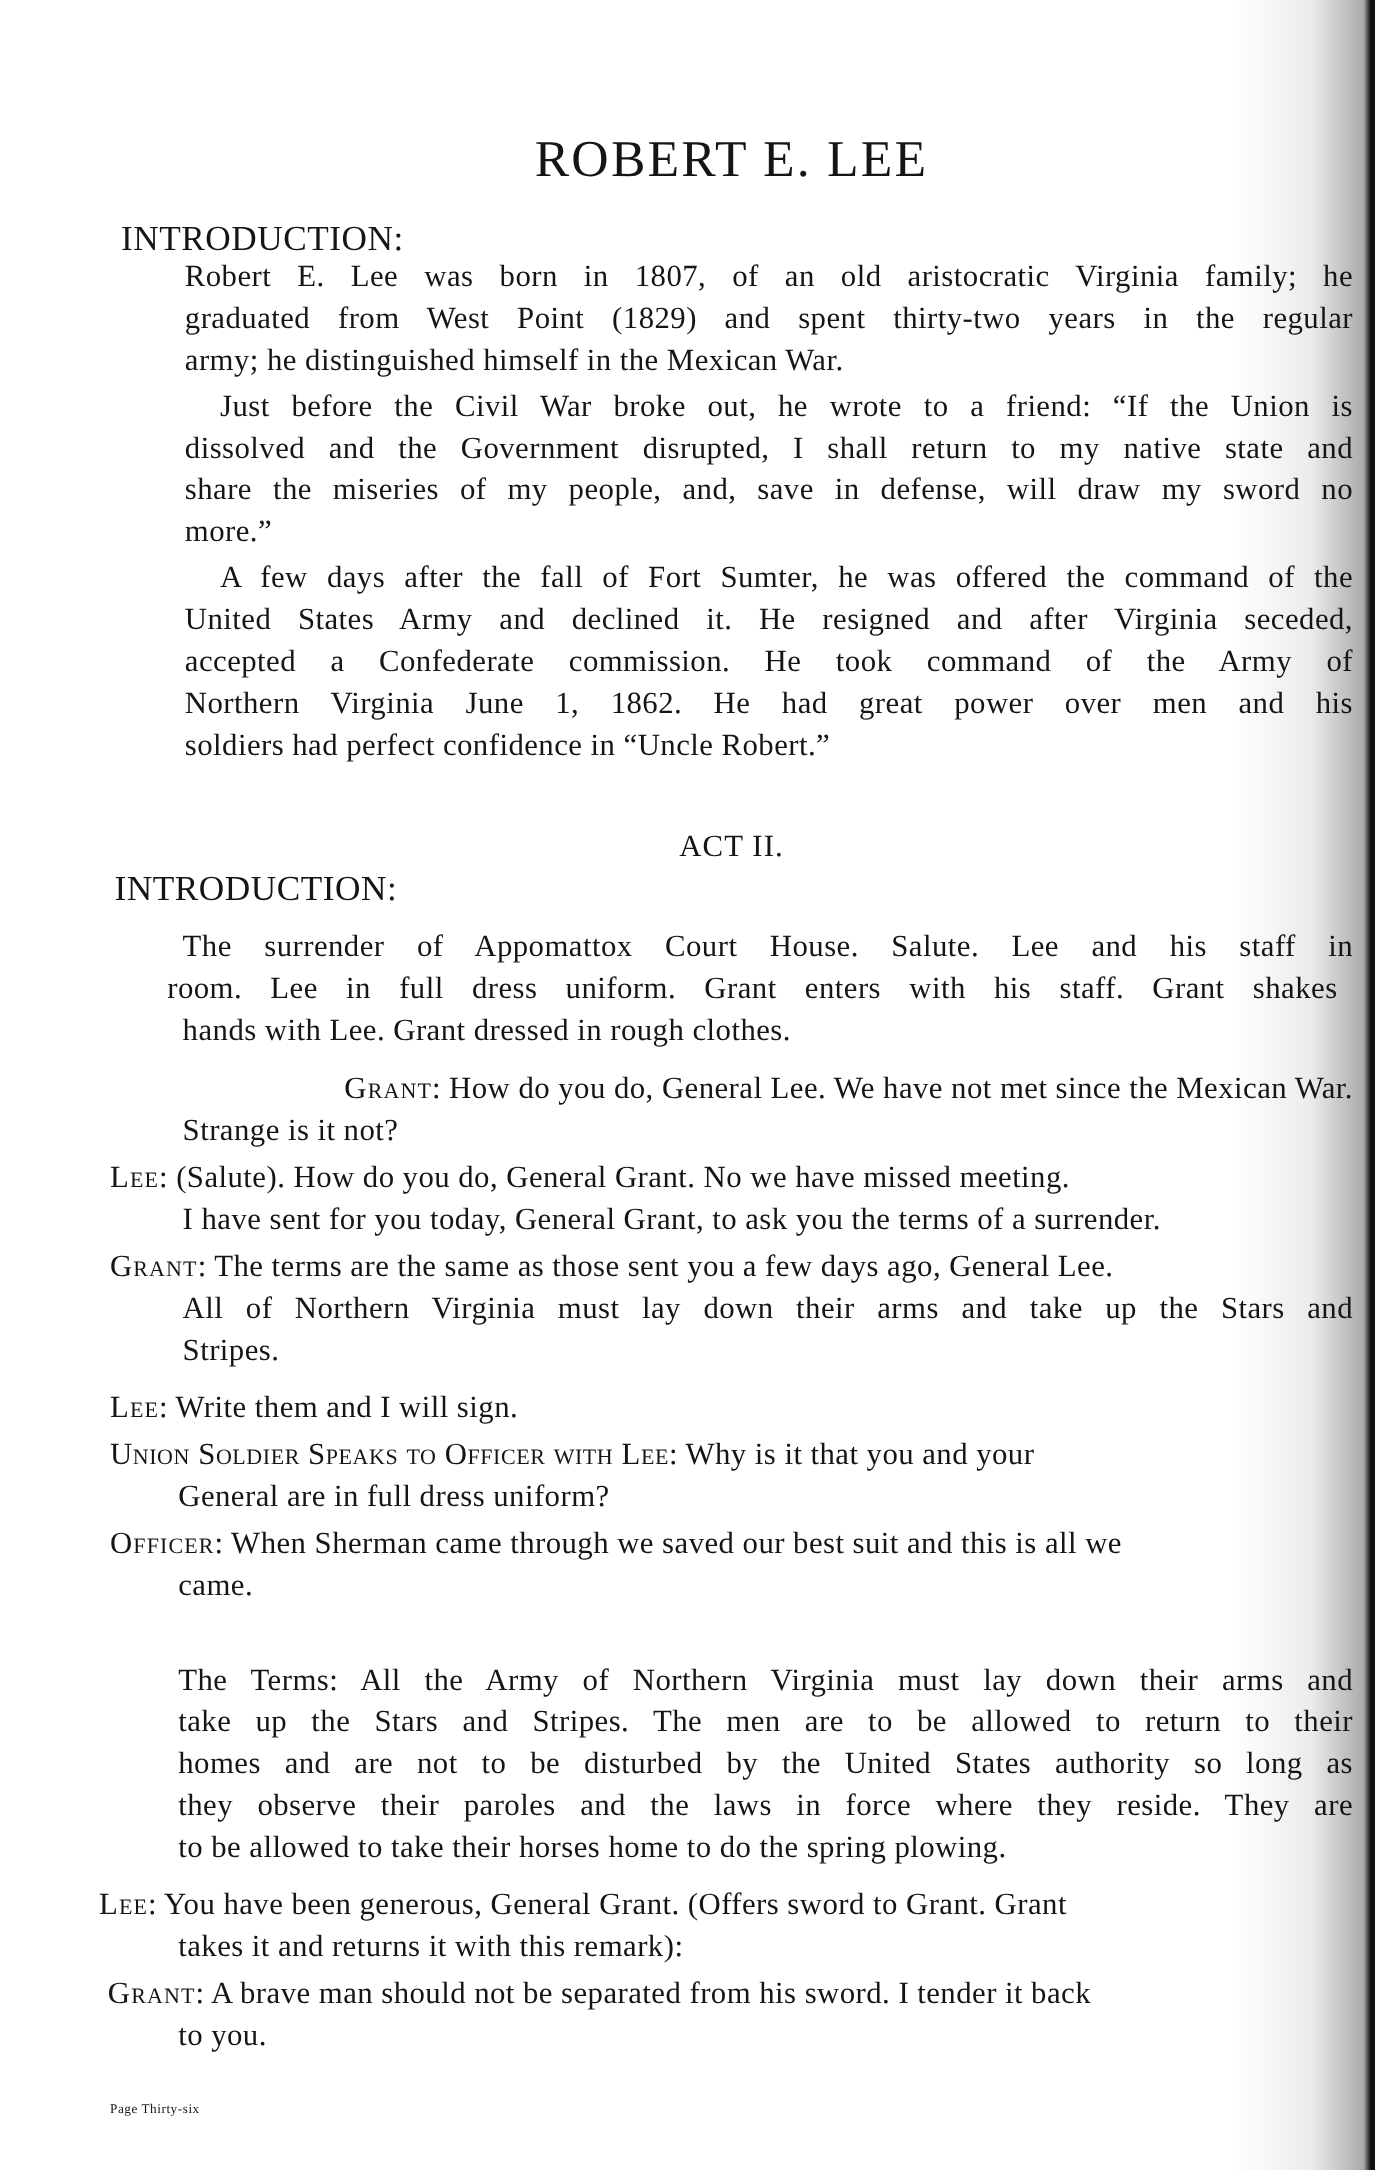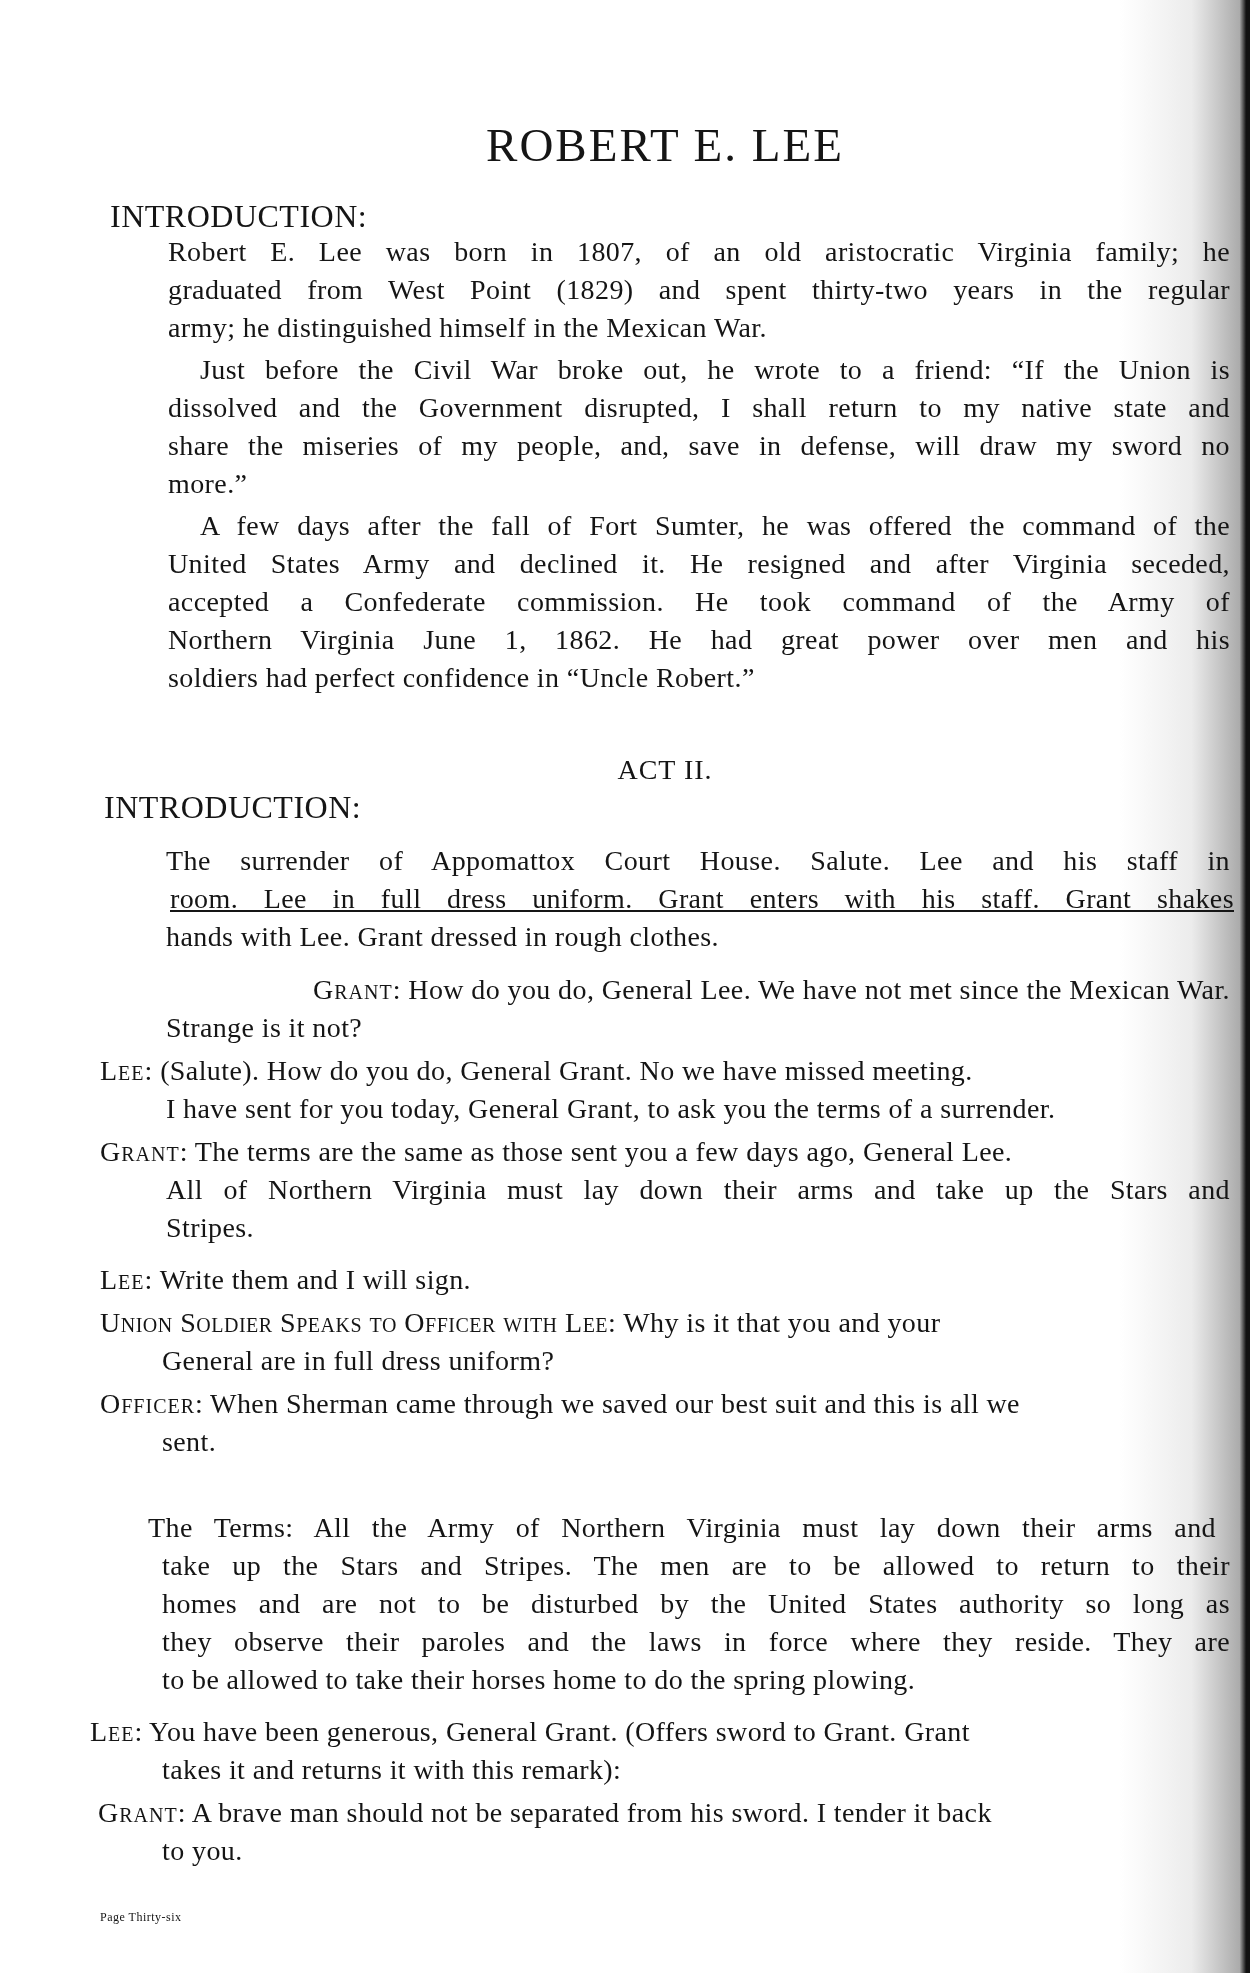--- a/index.html
+++ b/index.html
@@ -49,21 +49,21 @@
     <div class="line just" style="left:168px;top:583px;width:1062px;">accepted a Confederate commission. He took command of the Army of</div>
     <div class="line just" style="left:168px;top:621px;width:1062px;">Northern Virginia June 1, 1862. He had great power over men and his</div>
     <div class="line" style="left:168px;top:659px;">soldiers had perfect confidence in “Uncle Robert.”</div>
   </div>
 
   <div class="act" style="top:754px;">ACT II.</div>
 
   <div class="heading" style="left:104px;top:789px;">INTRODUCTION:</div>
   <div>
     <div class="line just" style="left:166px;top:842px;width:1064px;">The surrender of Appomattox Court House. Salute. Lee and his staff in</div>
-    <div class="line just" style="left:170px;top:880px;width:1064px;text-decoration:underline;">room. Lee in full dress uniform. Grant enters with his staff. Grant shakes</div>
+    <div class="line just" style="left:152px;top:880px;width:1064px;">room. Lee in full dress uniform. Grant enters with his staff. Grant shakes</div>
     <div class="line" style="left:166px;top:918px;">hands with Lee. Grant dressed in rough clothes.</div>
   </div>
 
   <div>
     <div class="line" style="left:100px;top:971px;width:1130px;display:flex;justify-content:flex-end;">
       <span><span class="sc">Grant</span>: <span>How do you do, General Lee. We have not met since the Mexican War.</span></span>
     </div>
     <div class="line" style="left:166px;top:1009px;">Strange is it not?</div>
   </div>
 
@@ -82,26 +82,26 @@
     <div class="line" style="left:100px;top:1261px;"><span class="sc">Lee</span>: <span>Write them and I will sign.</span></div>
   </div>
 
   <div>
     <div class="line" style="left:100px;top:1304px;"><span class="sc" style="letter-spacing:0.5px;">Union Soldier Speaks to Officer with Lee</span>: <span>Why is it that you and your</span></div>
     <div class="line" style="left:162px;top:1342px;">General are in full dress uniform?</div>
   </div>
 
   <div>
     <div class="line" style="left:100px;top:1385px;text-align:center;"><span class="sc">Officer</span>: <span>When Sherman came through we saved our best suit and this is all we</span></div>
-    <div class="line" style="left:162px;top:1423px;">sent.</div>
+    <div class="line" style="left:162px;top:1423px;">came.</div>
   </div>
 
 
   <div>
-    <div class="line just" style="left:148px;top:1509px;width:1068px;">The Terms: All the Army of Northern Virginia must lay down their arms and</div>
+    <div class="line just" style="left:162px;top:1509px;width:1068px;">The Terms: All the Army of Northern Virginia must lay down their arms and</div>
     <div class="line just" style="left:162px;top:1547px;width:1068px;">take up the Stars and Stripes. The men are to be allowed to return to their</div>
     <div class="line just" style="left:162px;top:1585px;width:1068px;">homes and are not to be disturbed by the United States authority so long as</div>
     <div class="line just" style="left:162px;top:1623px;width:1068px;">they observe their paroles and the laws in force where they reside. They are</div>
     <div class="line" style="left:162px;top:1661px;">to be allowed to take their horses home to do the spring plowing.</div>
   </div>
 
   <div>
     <div class="line" style="left:90px;top:1713px;"><span class="sc">Lee</span>: <span>You have been generous, General Grant. (Offers sword to Grant. Grant</span></div>
     <div class="line" style="left:162px;top:1751px;">takes it and returns it with this remark):</div>
   </div>

